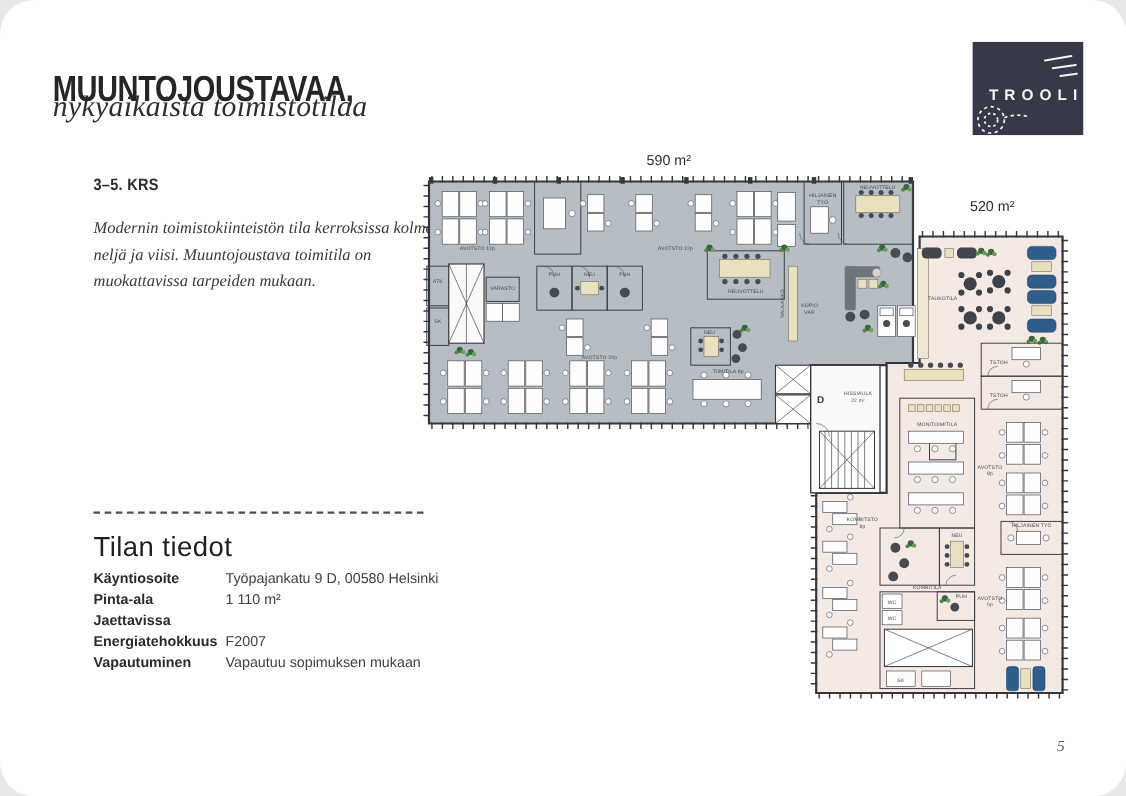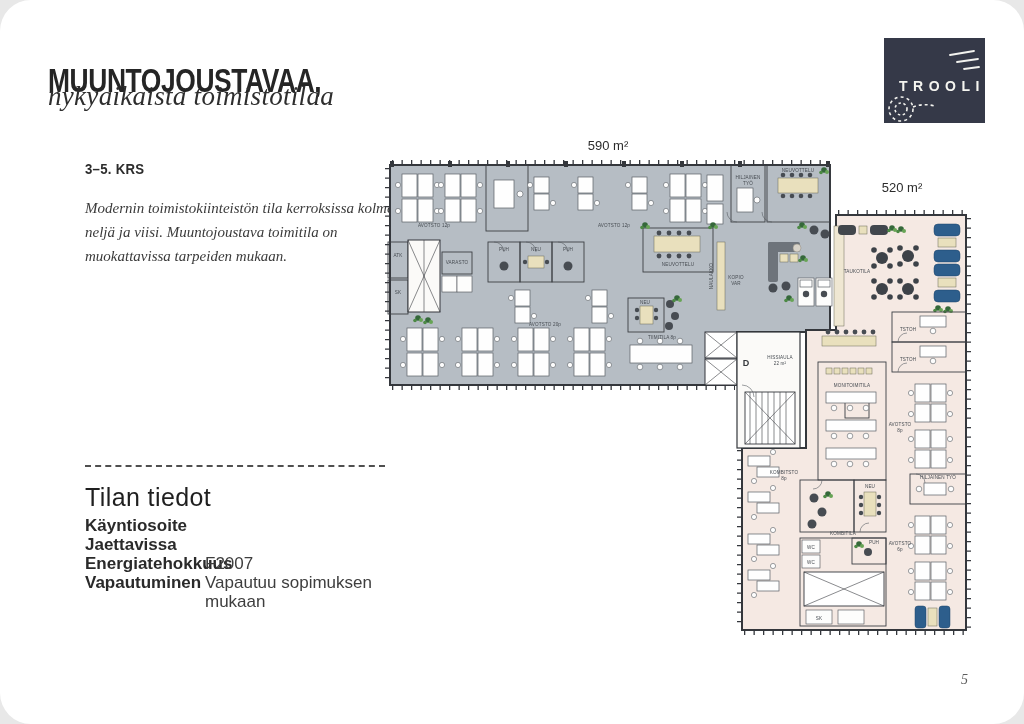--- a/index.html
+++ b/index.html
@@ -11,21 +11,21 @@
   .subtitle{position:absolute;left:48px;top:81px;font-family:"Liberation Serif",serif;
             font-style:italic;font-size:27px;color:#2e2e2e;letter-spacing:.3px;white-space:nowrap;}
   .floors{position:absolute;left:85px;top:160px;font-size:15px;font-weight:700;
           transform:scaleX(.88);transform-origin:left top;color:#2c2c2c;letter-spacing:.3px;}
   .paragraphs{position:absolute;left:85px;top:196px;width:318px;font-family:"Liberation Serif",serif;
               font-style:italic;font-size:15px;line-height:1.6;color:#3a3a3a;}
   .paragraphs p{margin:0 0 24px 0;}
   .divider{position:absolute;left:85px;top:465px;width:300px;height:0;border-top:2px dashed #4f4f4f;}
   .details-heading{position:absolute;left:85px;top:483px;font-size:25px;font-weight:400;
                    letter-spacing:.4px;color:#1f1f1f;}
-  .details{position:absolute;left:85px;top:516px;width:330px;font-size:17px;}
+  .details{position:absolute;left:85px;top:516px;width:330px;font-size:13px;}
   .detail-row{display:flex;min-height:19px;line-height:19px;}
   .detail-label{width:120px;font-weight:700;color:#2a2a2a;flex:0 0 120px;}
   .detail-value{color:#3e3e3e;}
   
   .logo{position:absolute;left:884px;top:38px;width:95px;height:85px;}
   
   .page-number{position:absolute;left:961px;top:672px;font-family:"Liberation Serif",serif;
                font-style:italic;font-size:14px;color:#5d5d5d;}
   
   .plan{position:absolute;left:382px;top:130px;width:596px;height:532px;}
@@ -55,20 +55,25 @@
   <div class="paragraphs">
     <p>Modernin toimistokiinteistön tila kerroksissa kolme, neljä ja viisi. Muuntojoustava toimitila on muokattavissa tarpeiden mukaan.</p>
   </div>
 
   <div class="divider"></div>
   <div class="details-heading">Tilan tiedot</div>
   <div class="details">
     <div>
         <div class="detail-row">
           <div class="detail-label">Käyntiosoite</div>
+          <div class="detail-value">Työpajankatu 9 D, 00580 Helsinki</div>
+        </div>
+        <div class="detail-row">
+          <div class="detail-label">Pinta-ala</div>
+          <div class="detail-value">1 110 m²</div>
         </div>
         <div class="detail-row">
           <div class="detail-label">Jaettavissa</div>
           <div class="detail-value"></div>
         </div>
         <div class="detail-row">
           <div class="detail-label">Energiatehokkuus</div>
           <div class="detail-value">F2007</div>
         </div>
         <div class="detail-row">

